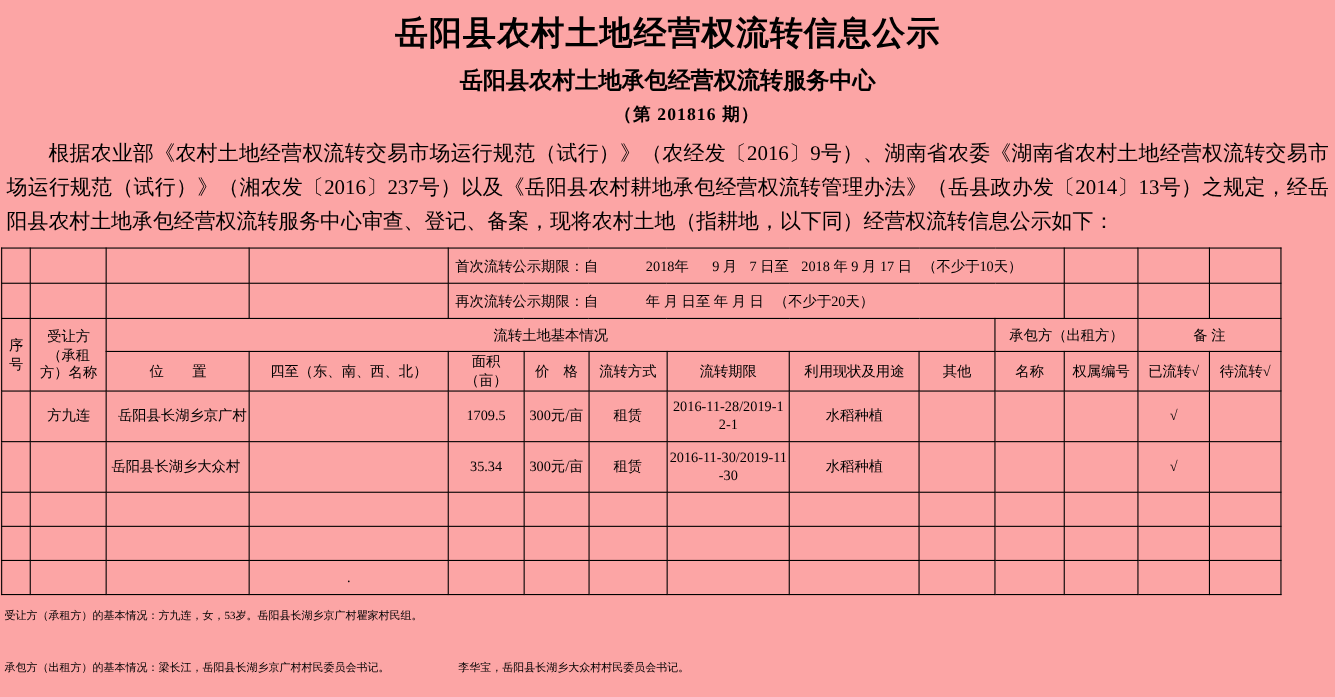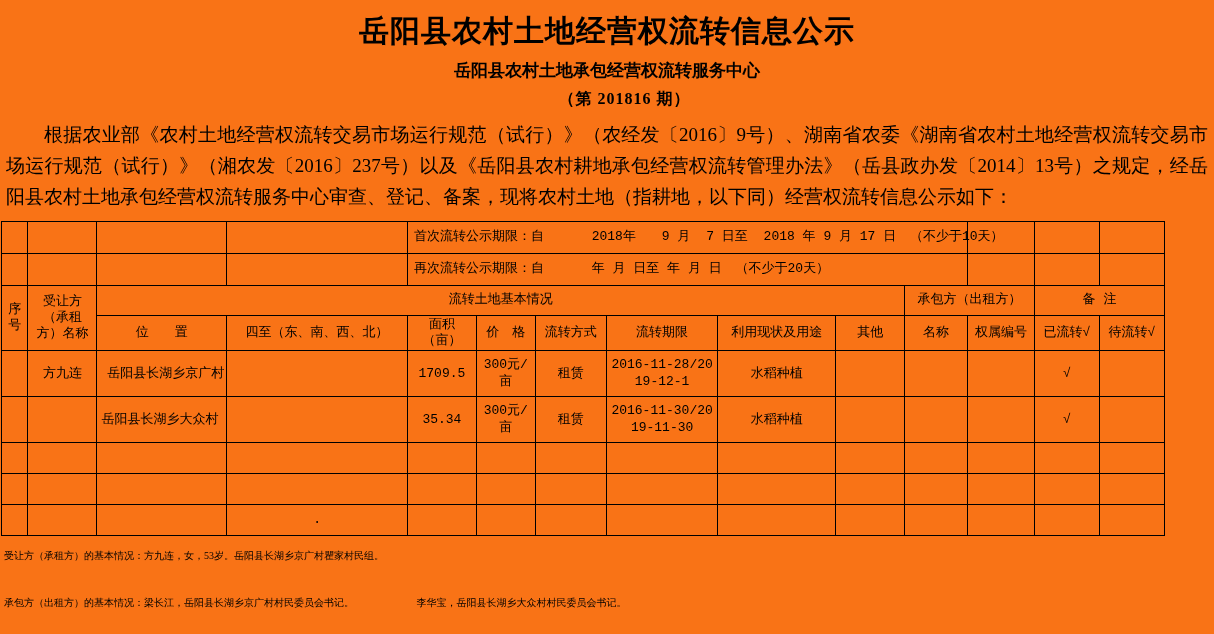--- a/index.html
+++ b/index.html
@@ -7,33 +7,33 @@
     margin: 0; padding: 0;
     background: #ffffff;
     font-family: "Liberation Serif", "DejaVu Serif", serif;
     color: #000000;
   }
   .page {
     width: 1214px;
     height: 634px;
     position: relative;
     overflow: hidden;
-    background: #f97316;
+    background: #fca5a5;
   }
   .title {
     text-align: center;
     font-size: 30px;
     font-weight: bold;
     letter-spacing: 1px;
     margin: 13px 0 0 0;
     line-height: 1.2;
   }
   .subtitle {
     text-align: center;
-    font-size: 17px;
+    font-size: 21px;
     font-weight: bold;
     margin-top: 12px;
     line-height: 1.2;
   }
   .period {
     text-align: center;
     font-size: 16px;
     font-weight: bold;
     margin-top: 8px;
     letter-spacing: 1px;
@@ -44,21 +44,20 @@
     line-height: 1.62;
     margin: 10px 6px 8px 6px;
     text-align: justify;
     text-indent: 2em;
   }
   table.main {
     border-collapse: collapse;
     width: 1164px;
     margin: 0 1px;
     table-layout: fixed;
-    font-family: Liberation Mono, monospace;
   }
   table.main td {
     border: 1px solid #000;
     font-size: 13px;
     text-align: center;
     vertical-align: middle;
     padding: 1px 2px;
     line-height: 1.25;
     word-break: break-all;
   }

